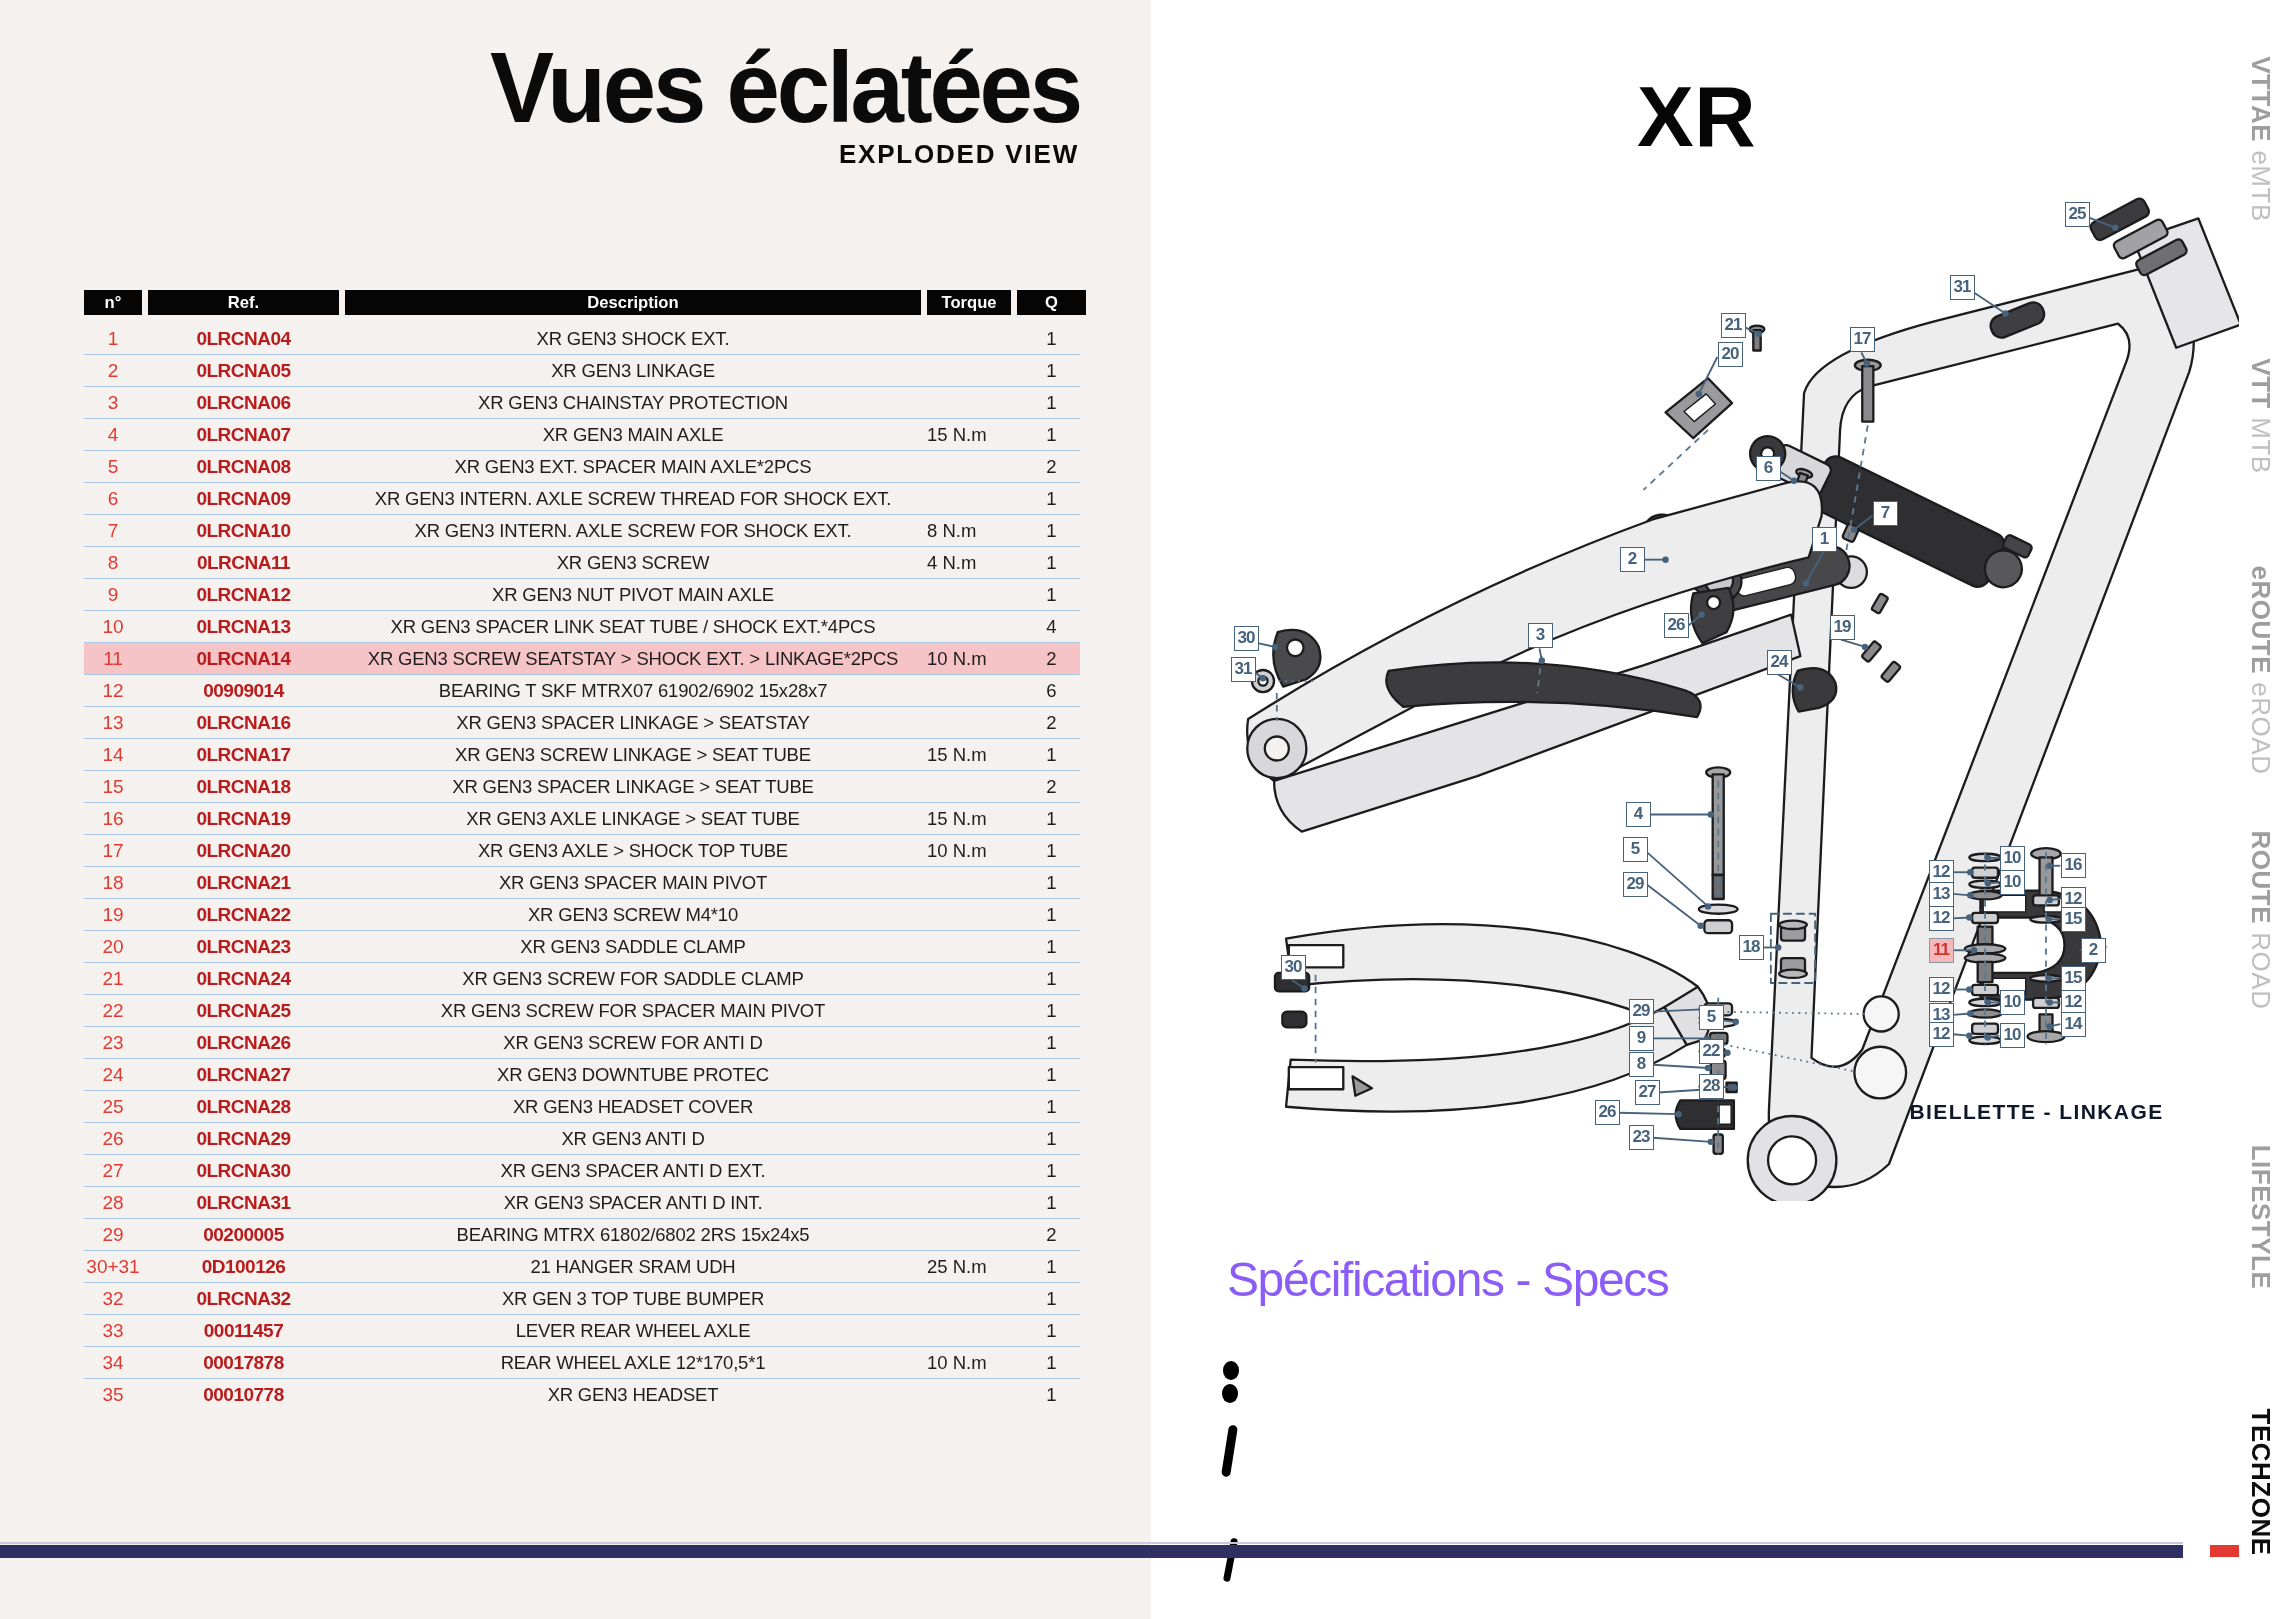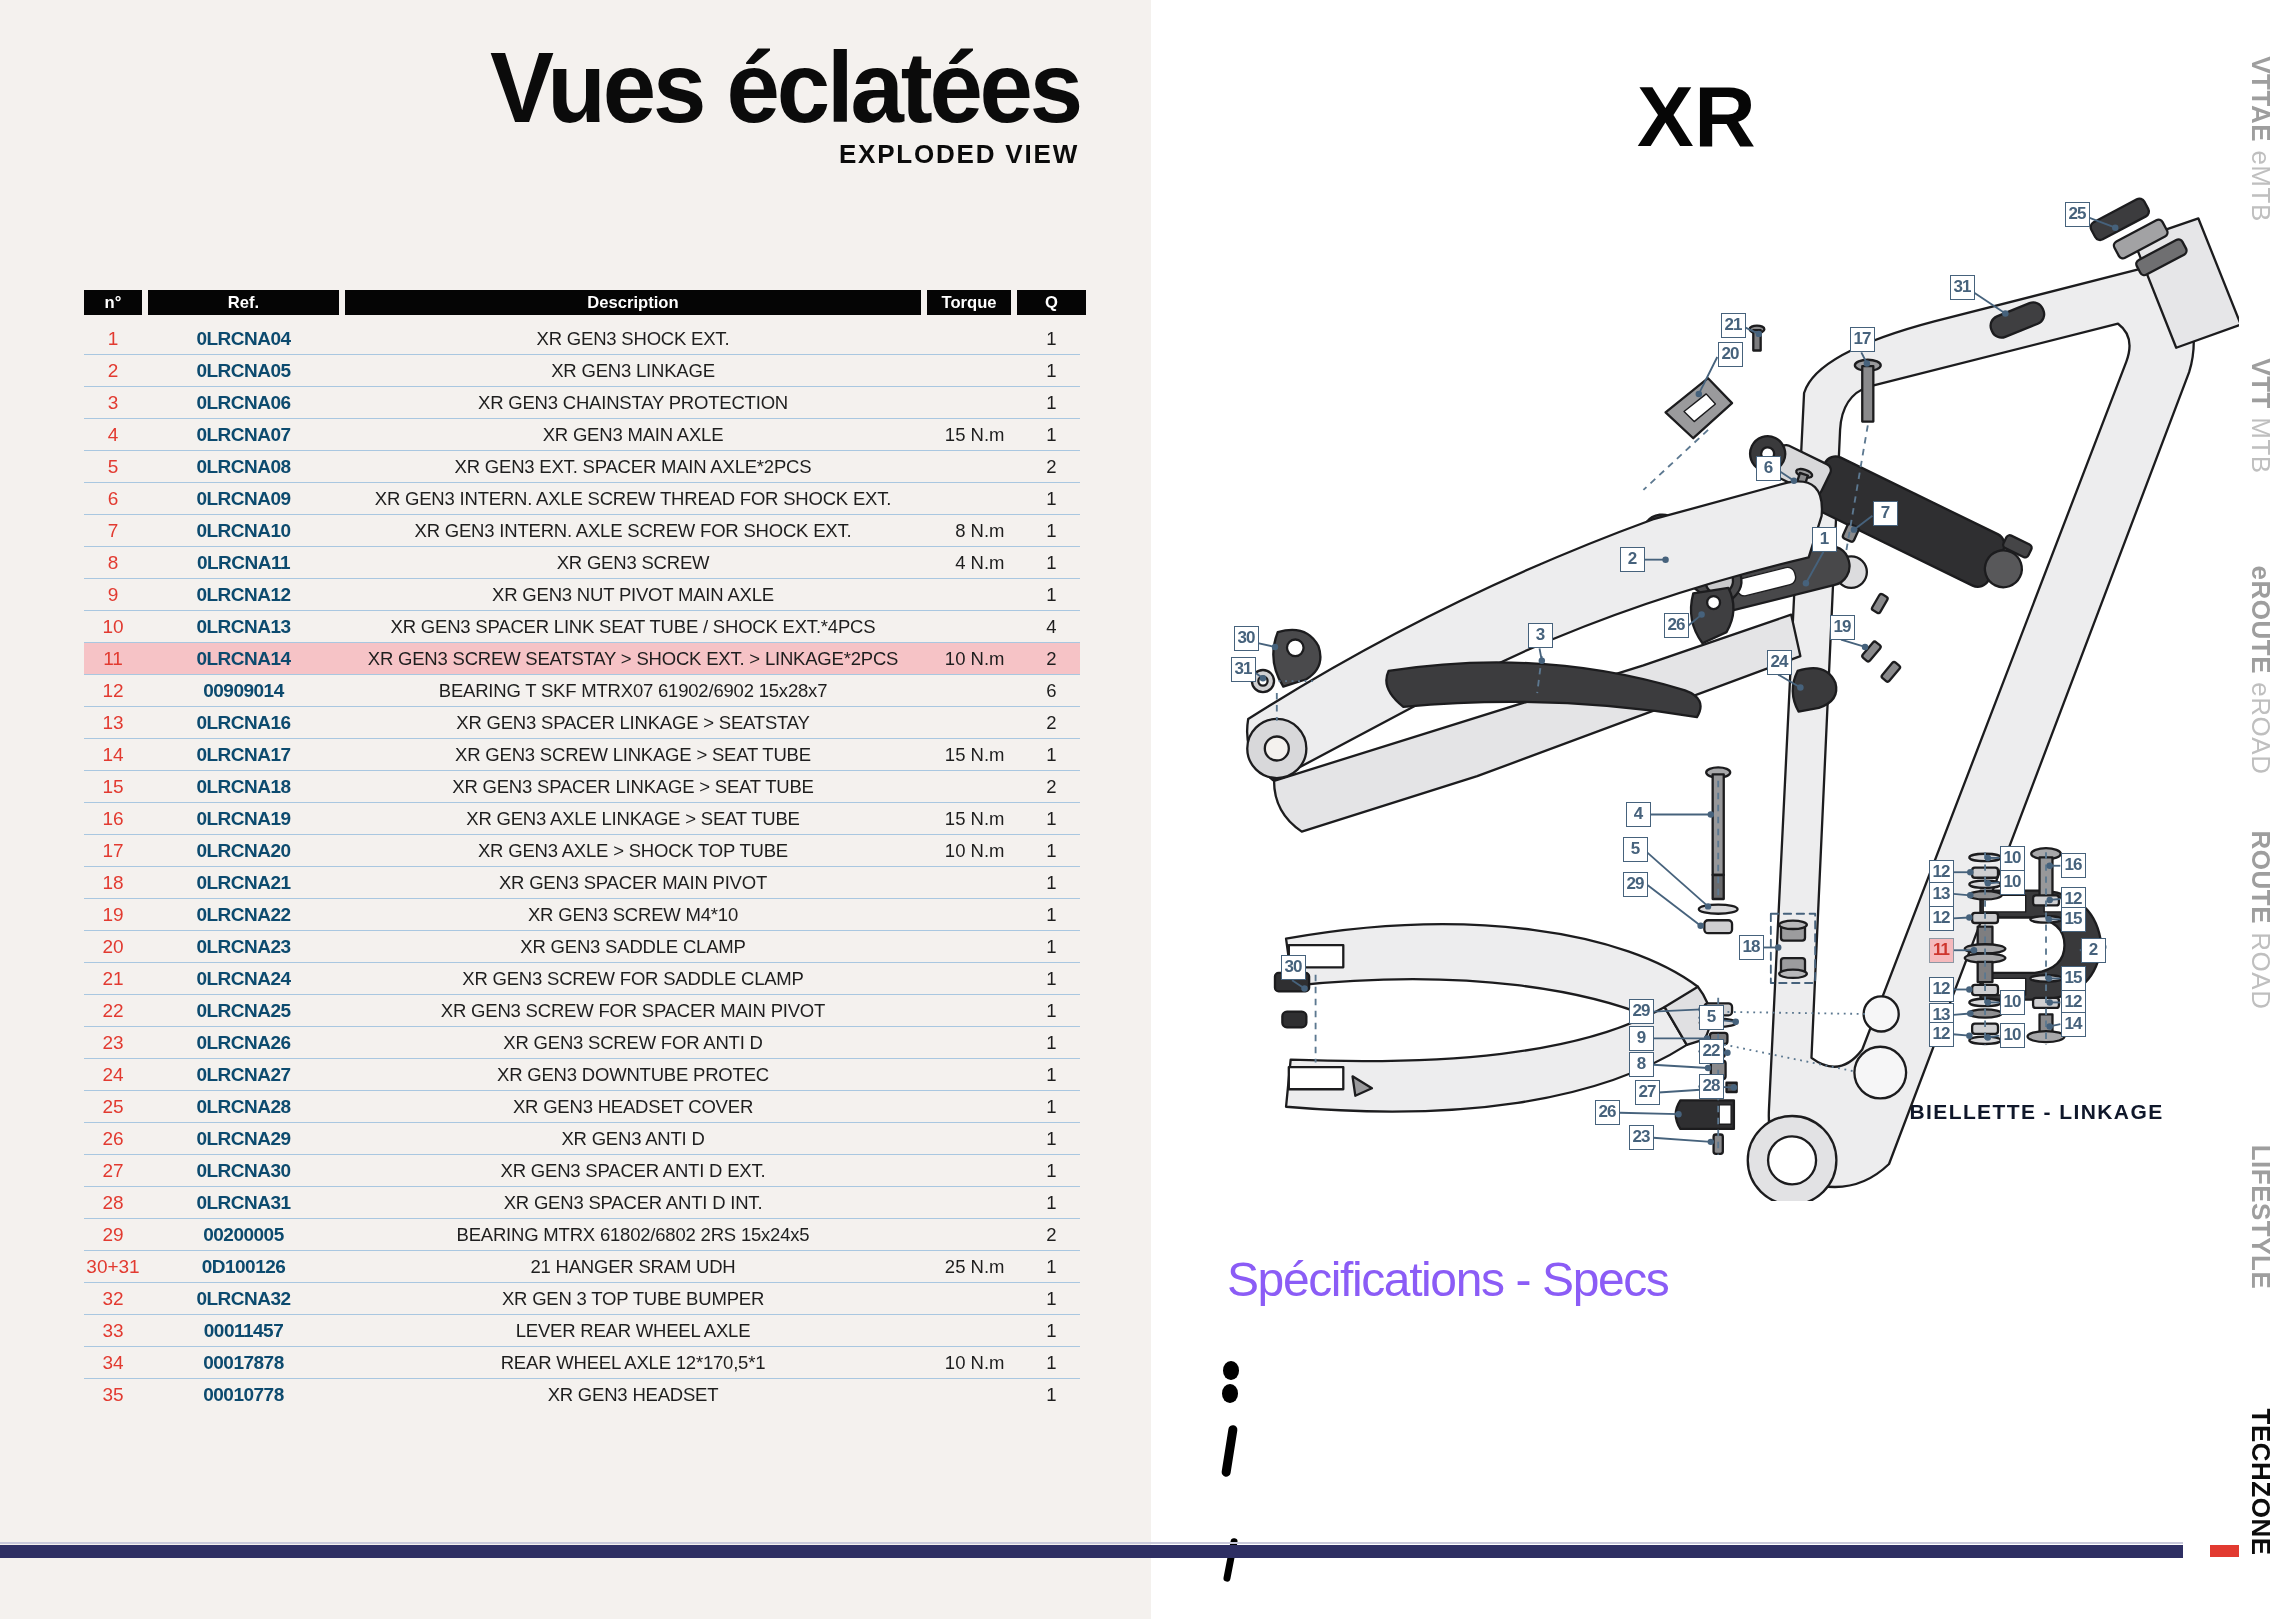--- a/index.html
+++ b/index.html
@@ -30,23 +30,23 @@
     display:flex;align-items:center;justify-content:center;letter-spacing:0px;
   }
   .pt-body{position:absolute;left:0;top:33px;width:996px;}
   .pt-row{
     display:grid;grid-template-columns:58px 191px 576px 84px 69px;column-gap:6px;
     height:32px;align-items:center;border-bottom:1.4px solid #a9c7e0;box-sizing:border-box;
   }
   .pt-row:last-child{border-bottom:none;}
   .pt-row.hl{background:#f6c3c6;}
   .pt-row .c-n{color:#e23a30;font-size:19px;text-align:center;}
-  .pt-row .c-ref{color:#0c4a6e;font-size:19px;font-weight:bold;text-align:center;letter-spacing:-0.5px;}
+  .pt-row .c-ref{color:#b91c1c;font-size:19px;font-weight:bold;text-align:center;letter-spacing:-0.5px;}
   .pt-row .c-desc{color:#1e1e1e;font-size:18.5px;text-align:center;letter-spacing:-0.2px;white-space:nowrap;overflow:hidden;}
-  .pt-row .c-tq{color:#1e1e1e;font-size:18.5px;text-align:right;padding-right:6.5px;}
+  .pt-row .c-tq{color:#1e1e1e;font-size:18.5px;padding-right:6.5px;}
   .pt-row .c-q{color:#1e1e1e;font-size:18.5px;text-align:center;}
   
   .callout{
     position:absolute;width:25px;height:25px;margin-left:-12.5px;margin-top:-12.5px;
     background:#ffffff;border:1.8px solid #46627c;box-sizing:border-box;
     color:#46627c;font-size:17px;font-weight:bold;
     display:flex;align-items:center;justify-content:center;z-index:6;letter-spacing:-0.9px;
   }
   .callout.hl{background:#f5b9bc;border-color:#8d97a3;color:#ce352d;}
   

